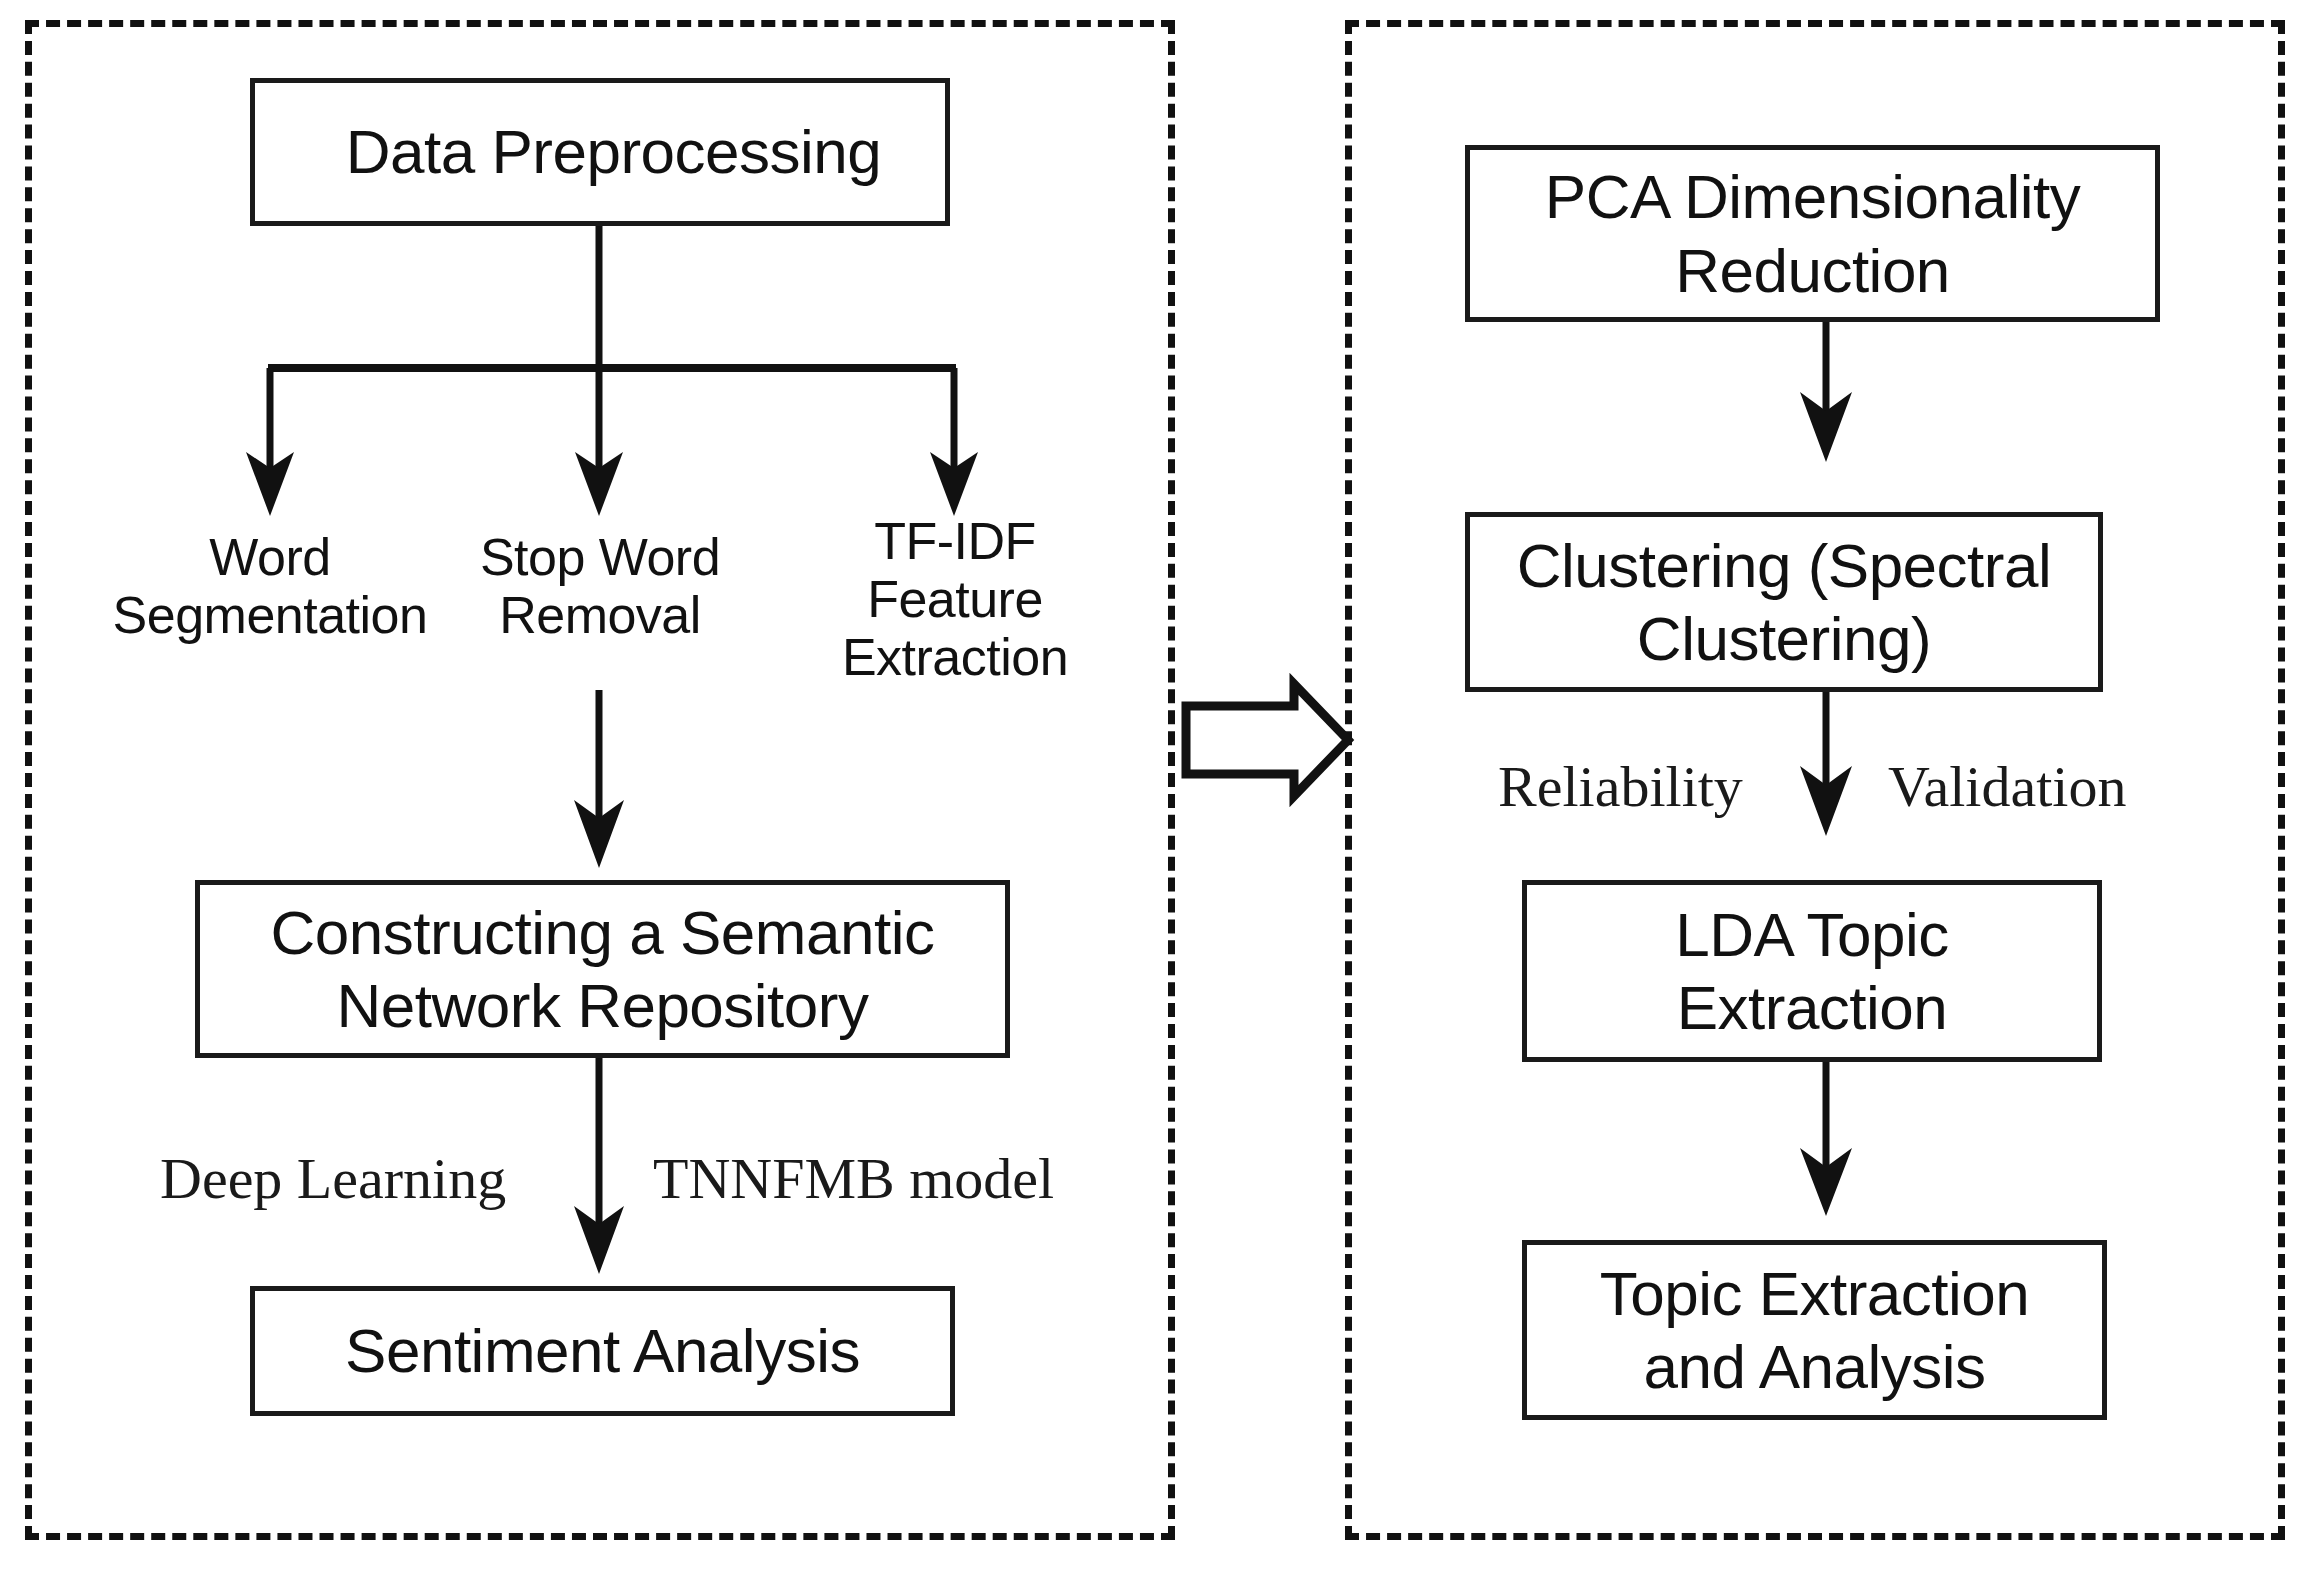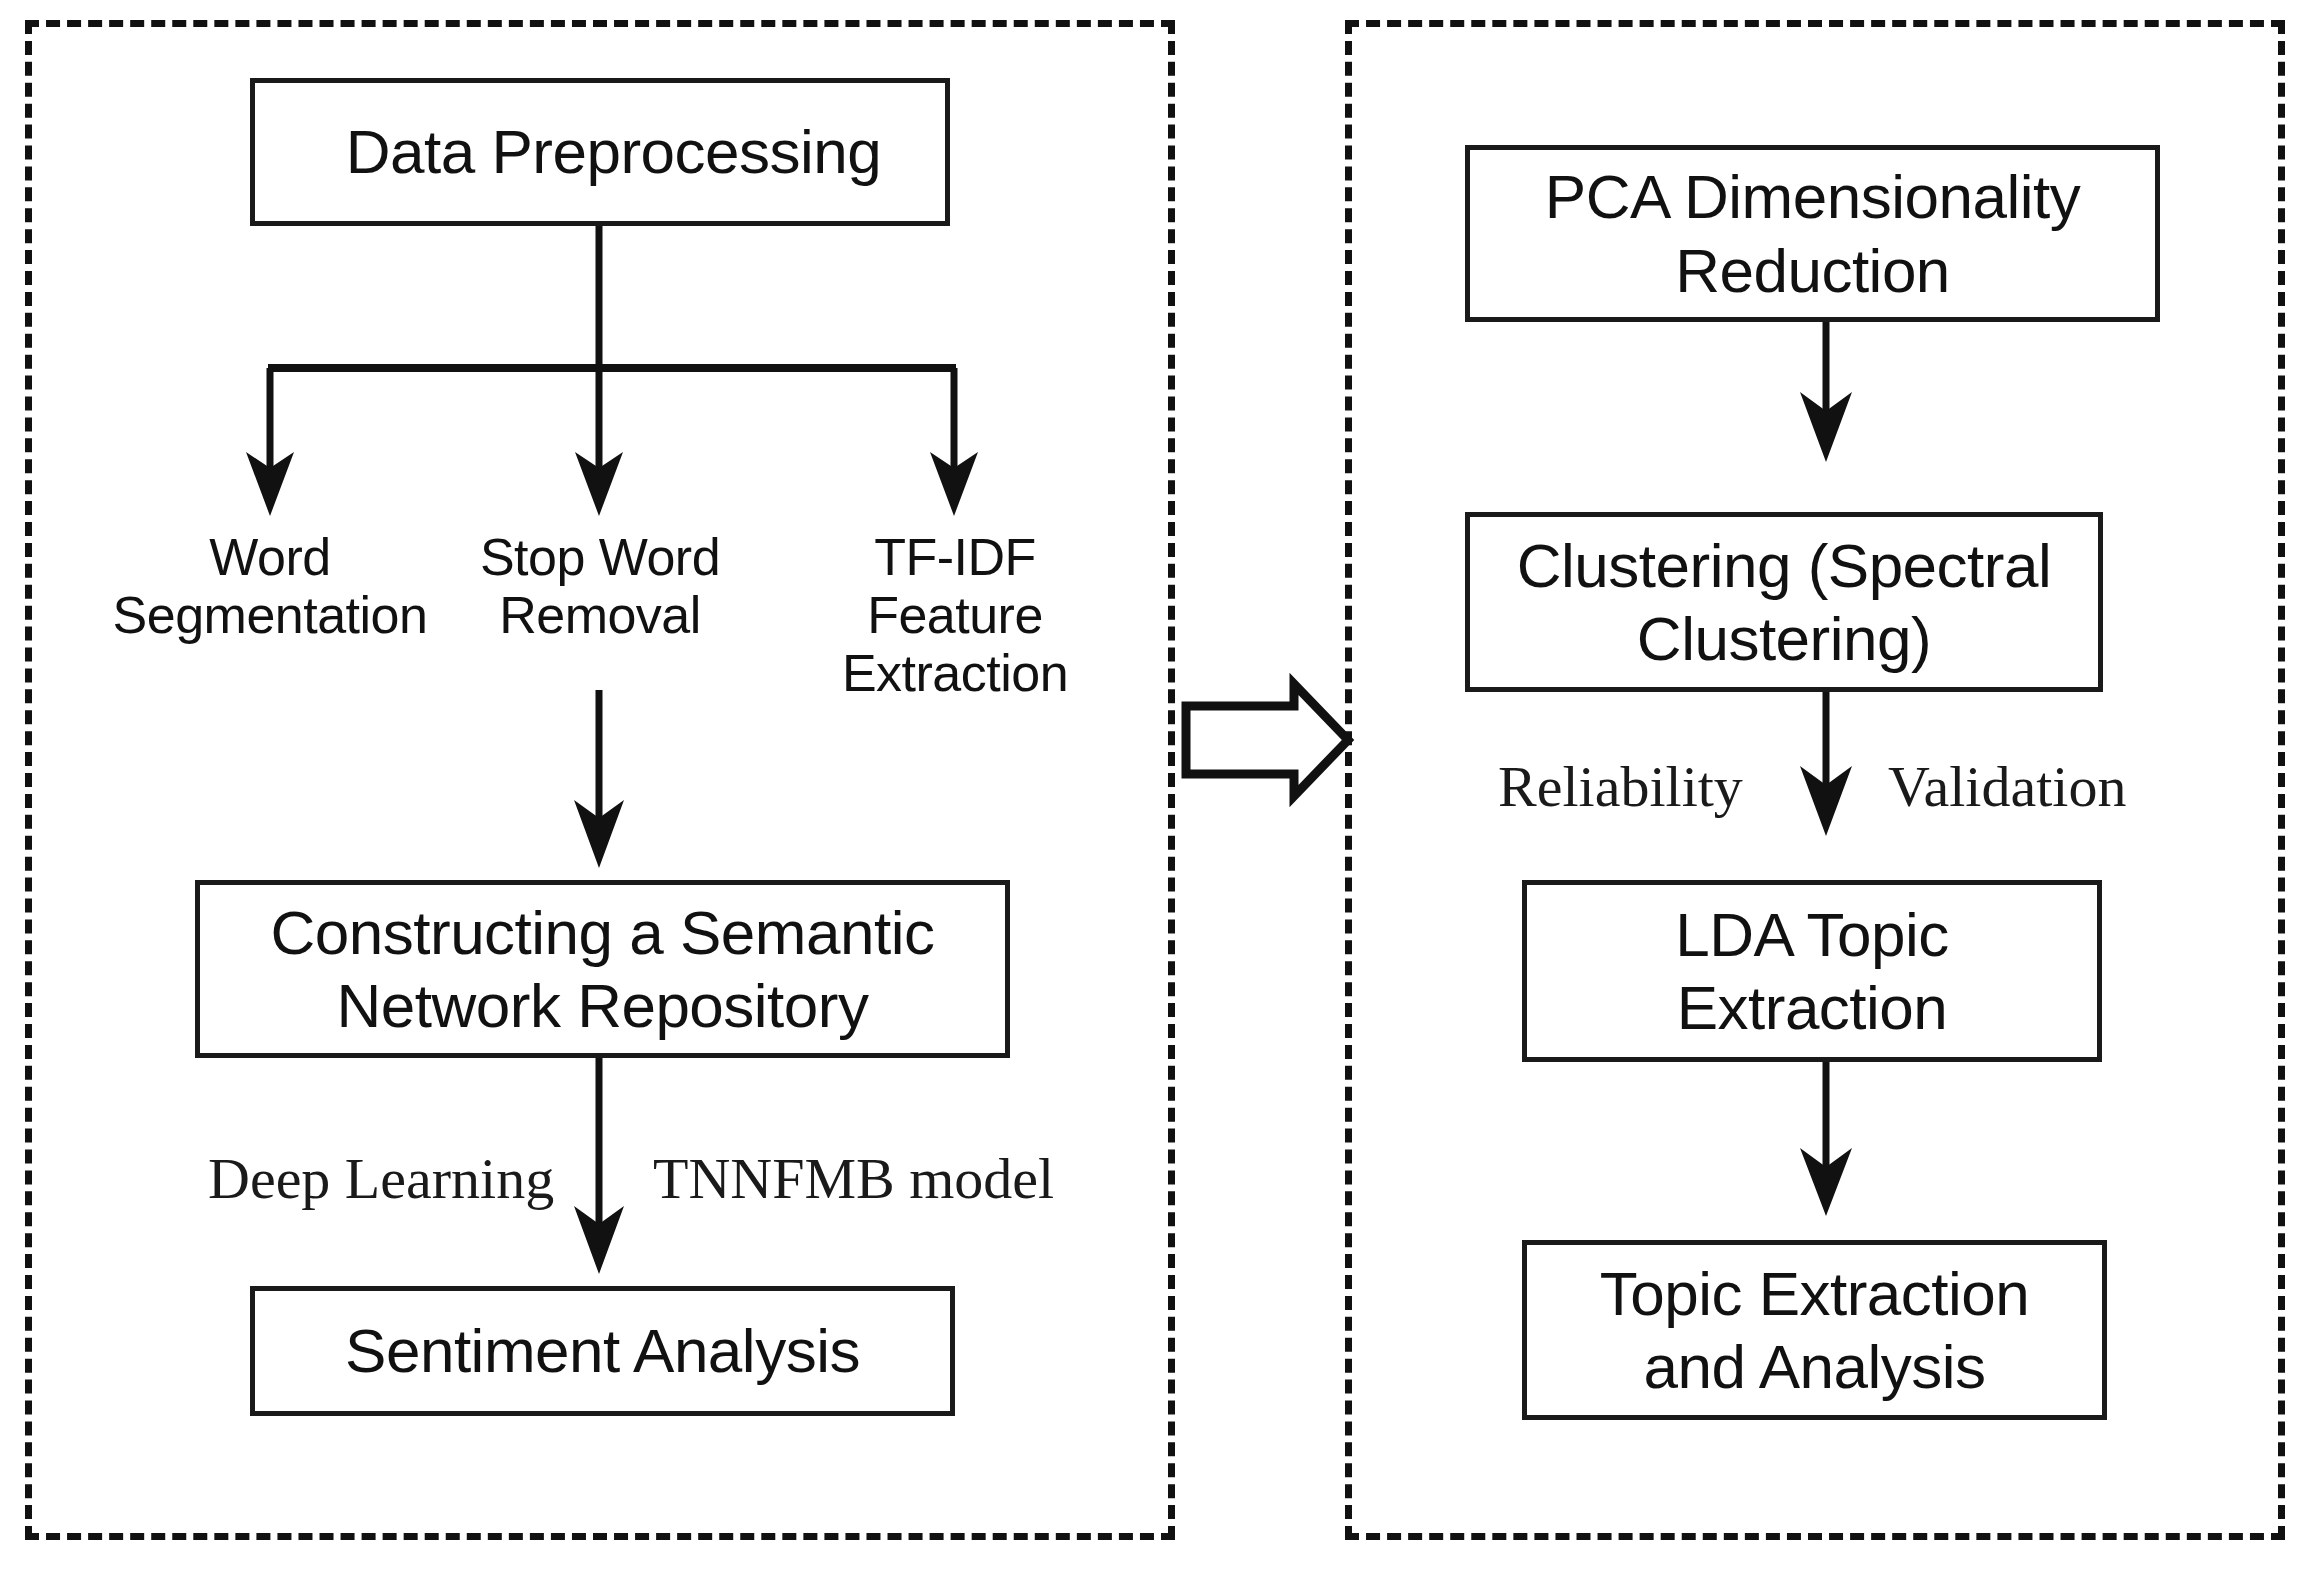--- a/index.html
+++ b/index.html
@@ -127,30 +127,30 @@
   <div class="node-box" id="box-data-preprocessing" style="left:250px; top:78px; width:700px; height:148px;padding-left:37px;">
     <span class="node-label">Data Preprocessing</span>
   </div>
 
   <div class="plain-label" id="label-word-segmentation" style="left:40px; top:528px; width:460px;">Word
 Segmentation</div>
 
   <div class="plain-label" id="label-stop-word-removal" style="left:400px; top:528px; width:400px;">Stop Word
 Removal</div>
 
-  <div class="plain-label" id="label-tfidf" style="left:790px; top:528px; width:330px;text-align:center;">TF-IDF
+  <div class="plain-label" id="label-tfidf" style="left:790px; top:512px; width:330px;text-align:center;">TF-IDF
 Feature
 Extraction</div>
 
   <div class="node-box" id="box-semantic-repository" style="left:195px; top:880px; width:815px; height:178px;">
     <span class="node-label">Constructing a Semantic
 Network Repository</span>
   </div>
 
-  <div class="edge-note" id="note-deep-learning" style="left:160px; top:1150px;margin-left:48px;">Deep Learning</div>
+  <div class="edge-note" id="note-deep-learning" style="left:160px; top:1150px;">Deep Learning</div>
 
   <div class="edge-note" id="note-tnnfmb" style="left:653px; top:1150px;">TNNFMB model</div>
 
   <div class="node-box" id="box-sentiment-analysis" style="left:250px; top:1286px; width:705px; height:130px;">
     <span class="node-label">Sentiment Analysis</span>
   </div>
 
   <div class="node-box" id="box-pca" style="left:1465px; top:145px; width:695px; height:177px;">
     <span class="node-label">PCA Dimensionality
 Reduction</span>

